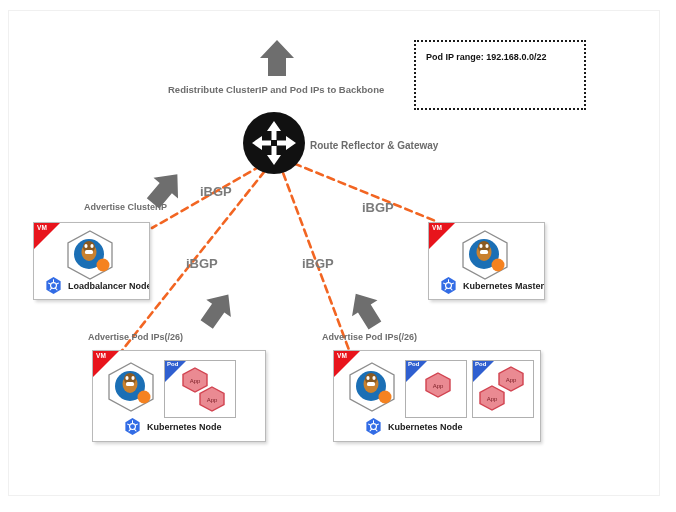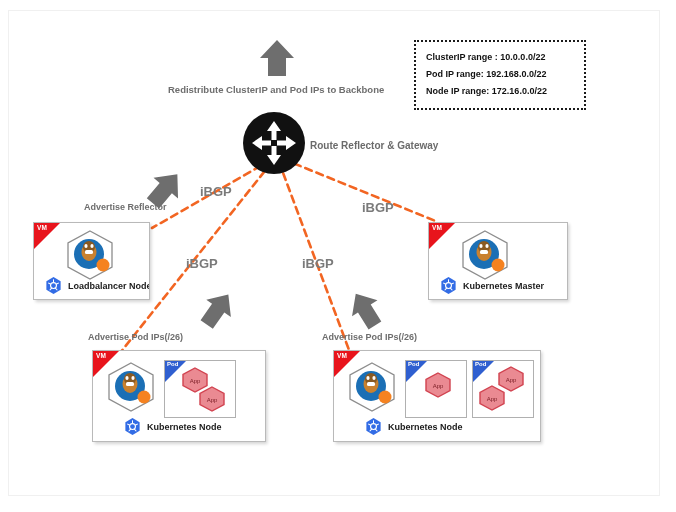--- a/index.html
+++ b/index.html
@@ -76,33 +76,31 @@
 
   <g>
     <path fill="#6e6e6e" transform="rotate(-32 369 315)" d="M369 290 L384 307 L376 307 L376 327 L361 327 L361 307 L354 307 Z"></path>
   </g>
 </svg>
 
 <div class="lbl lbl-redistribute">Redistribute ClusterIP and Pod IPs to Backbone</div>
 
 <div class="lbl lbl-rr">Route Reflector &amp; Gateway</div>
 
-<div class="lbl lbl-adv-cluster">Advertise Reflector</div>
+<div class="lbl lbl-adv-cluster">Advertise ClusterIP</div>
 <div class="lbl lbl-adv-pod-l">Advertise Pod IPs(/26)</div>
 <div class="lbl lbl-adv-pod-r">Advertise Pod IPs(/26)</div>
 
 <div class="ibgp ibgp1">iBGP</div>
 <div class="ibgp ibgp2">iBGP</div>
 <div class="ibgp ibgp3">iBGP</div>
 <div class="ibgp ibgp4">iBGP</div>
 
 <div id="legend">
-  <div>ClusterIP range : 10.0.0.0/22</div>
   <div>Pod IP range: 192.168.0.0/22</div>
-  <div>Node IP range: 172.16.0.0/22</div>
 </div>
 
 <svg class="abs" style="left:243px;top:112px;width:62px;height:62px;" viewBox="0 0 62 62">
   <circle cx="31" cy="31" r="31" fill="#111111"></circle>
   <g fill="#ffffff">
     <path d="M31 9 L38 19 L33.5 19 L33.5 28 L28.5 28 L28.5 19 L24 19 Z"></path>
     <path d="M31 53 L24 43 L28.5 43 L28.5 34 L33.5 34 L33.5 43 L38 43 Z"></path>
     <path d="M9 31 L19 24 L19 28.5 L28 28.5 L28 33.5 L19 33.5 L19 38 Z"></path>
     <path d="M53 31 L43 38 L43 33.5 L34 33.5 L34 28.5 L43 28.5 L43 24 Z"></path>
   </g>
@@ -131,21 +129,21 @@
       <line x1="15.6" y1="7.2" x2="12.8" y2="8.7"></line>
       <line x1="14" y1="15" x2="11.8" y2="12.6"></line>
       <line x1="6" y1="15" x2="8.2" y2="12.6"></line>
       <line x1="4.4" y1="7.2" x2="7.2" y2="8.7"></line>
     </g>
   </svg>
 
   <div class="node-name" style="left:34px;top:58px;">Loadbalancer Node</div>
 </div>
 
-<div class="card" style="left:428px;top:222px;width:140px;height:78px;">
+<div class="card" style="left:428px;top:222px;width:117px;height:78px;">
   <div class="vm-corner"></div>
   <div class="vm-txt">VM</div>
 
   <svg class="abs" style="left:26px;top:6px;width:60px;height:52px;" viewBox="0 0 60 52">
     <polygon points="30,2 52,14 52,38 30,50 8,38 8,14" fill="#fff" stroke="#8d8d8d" stroke-width="1.3"></polygon>
     <circle cx="29" cy="25" r="15" fill="#1b6fb5"></circle>
     <ellipse cx="29" cy="23" rx="7.5" ry="9" fill="#c9812f"></ellipse>
     <ellipse cx="29" cy="18" rx="6" ry="6" fill="#8a5a22"></ellipse>
     <ellipse cx="26" cy="17" rx="1.6" ry="2" fill="#fff"></ellipse>
     <ellipse cx="32" cy="17" rx="1.6" ry="2" fill="#fff"></ellipse>

